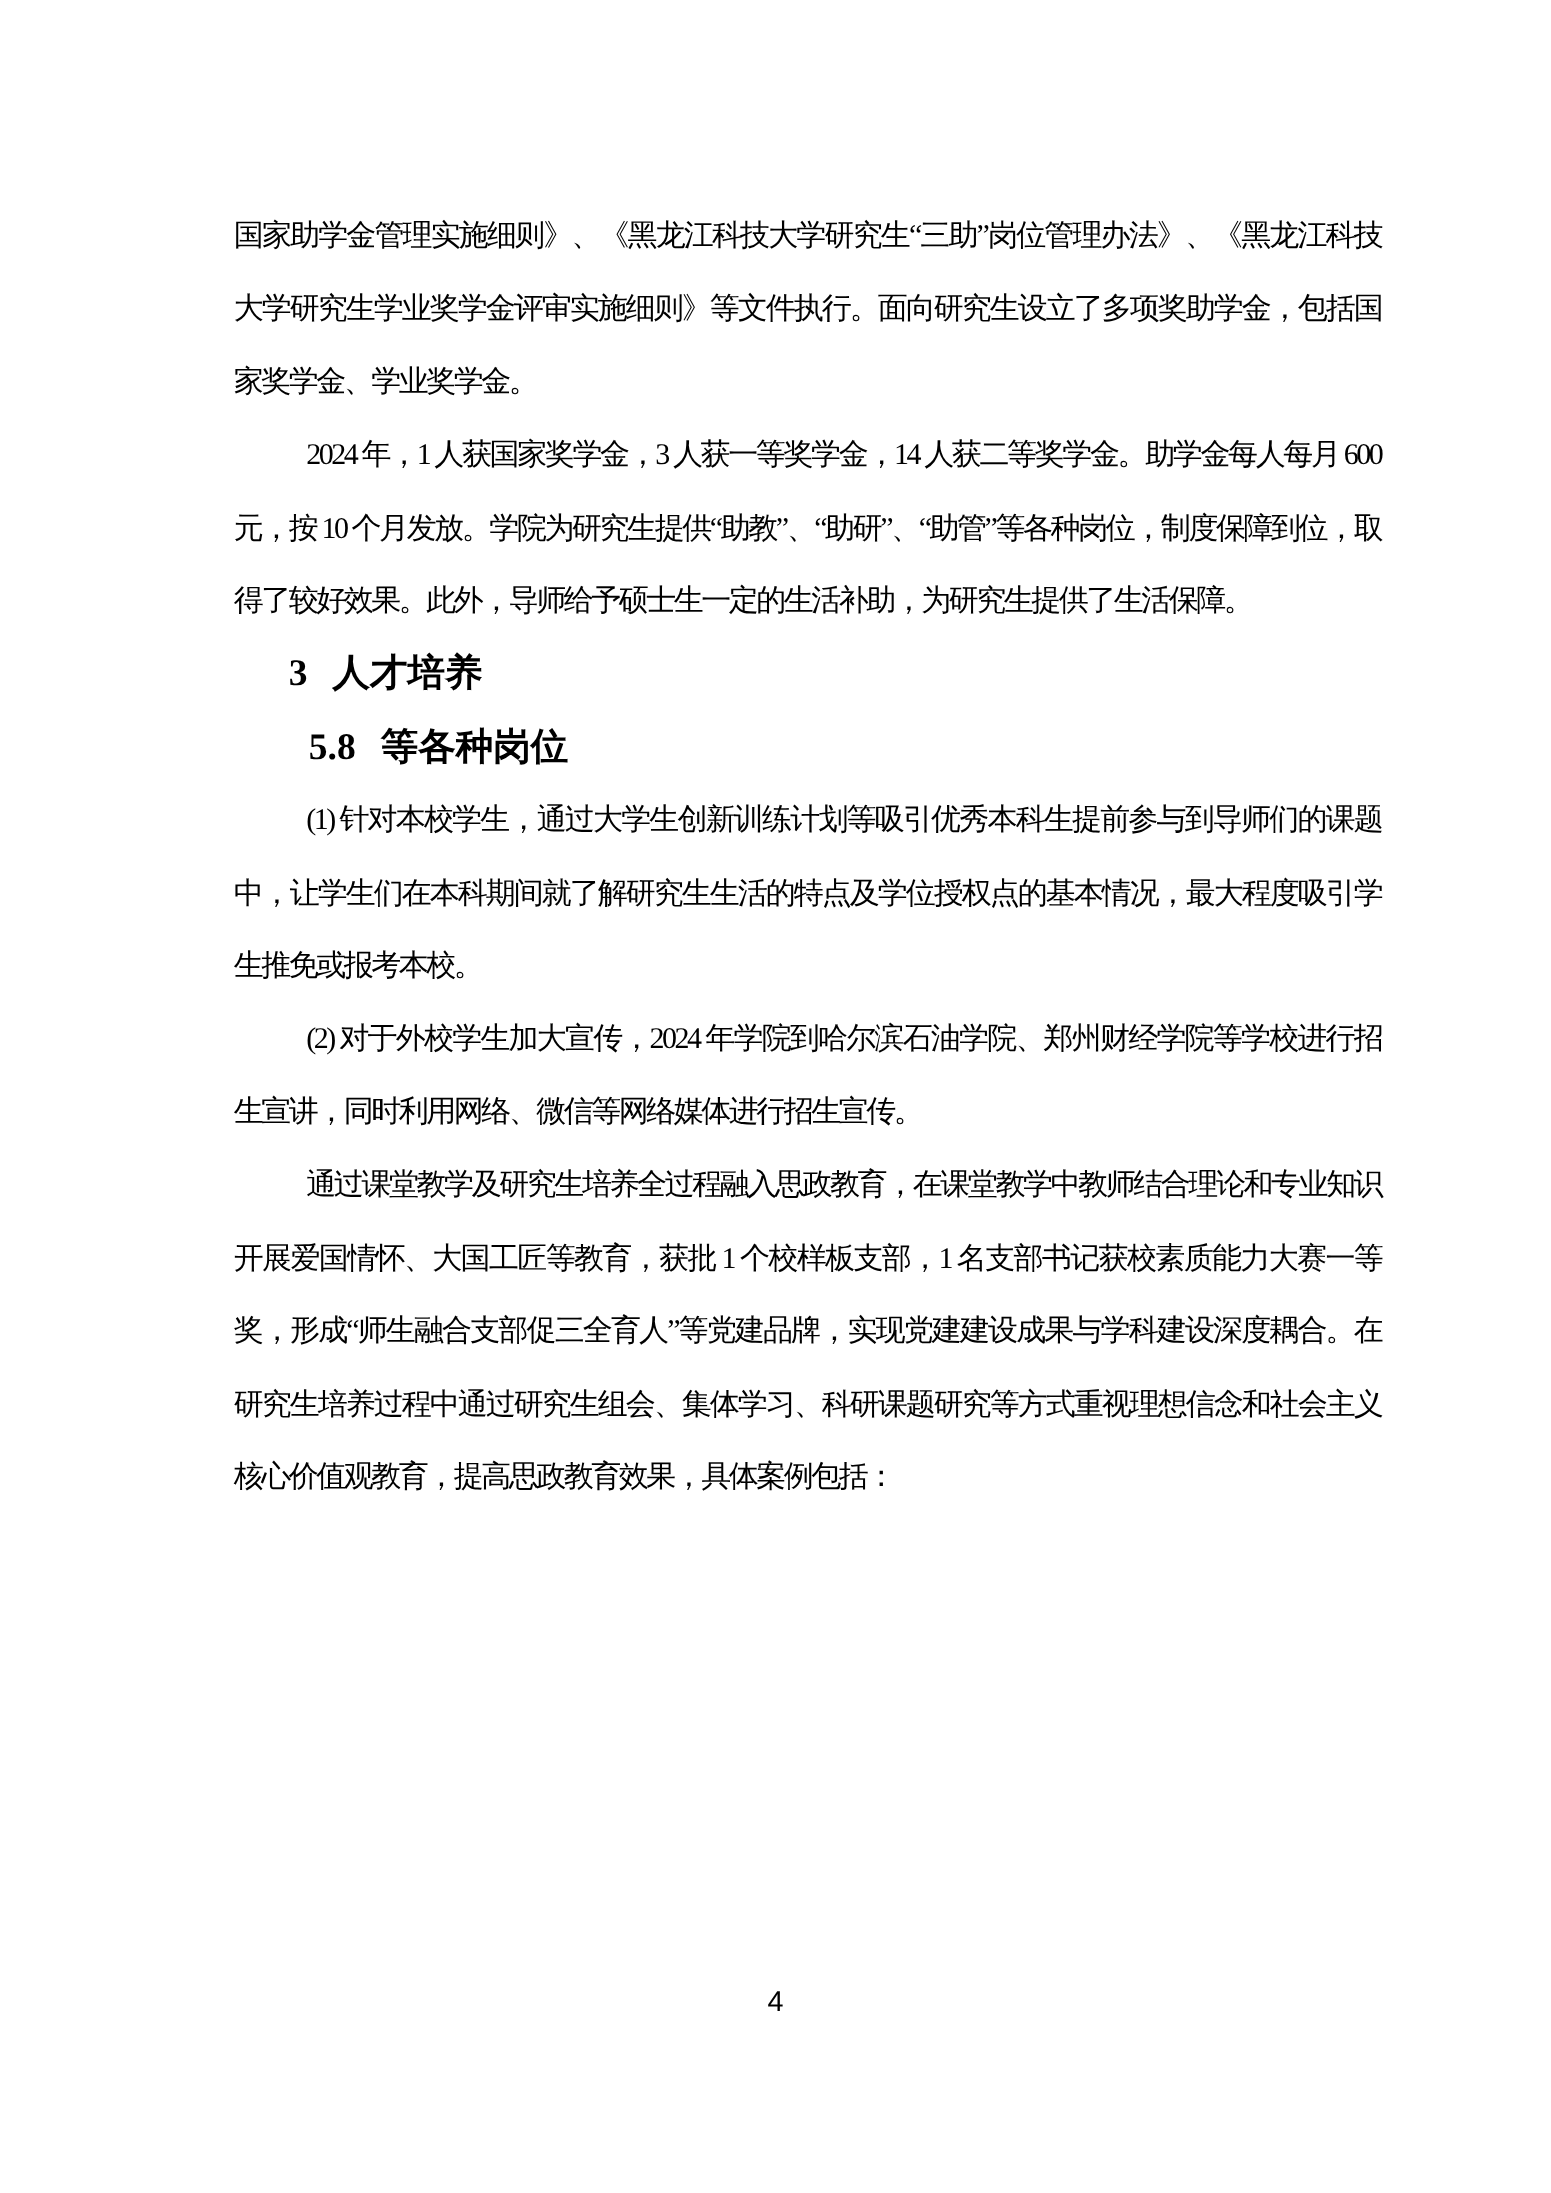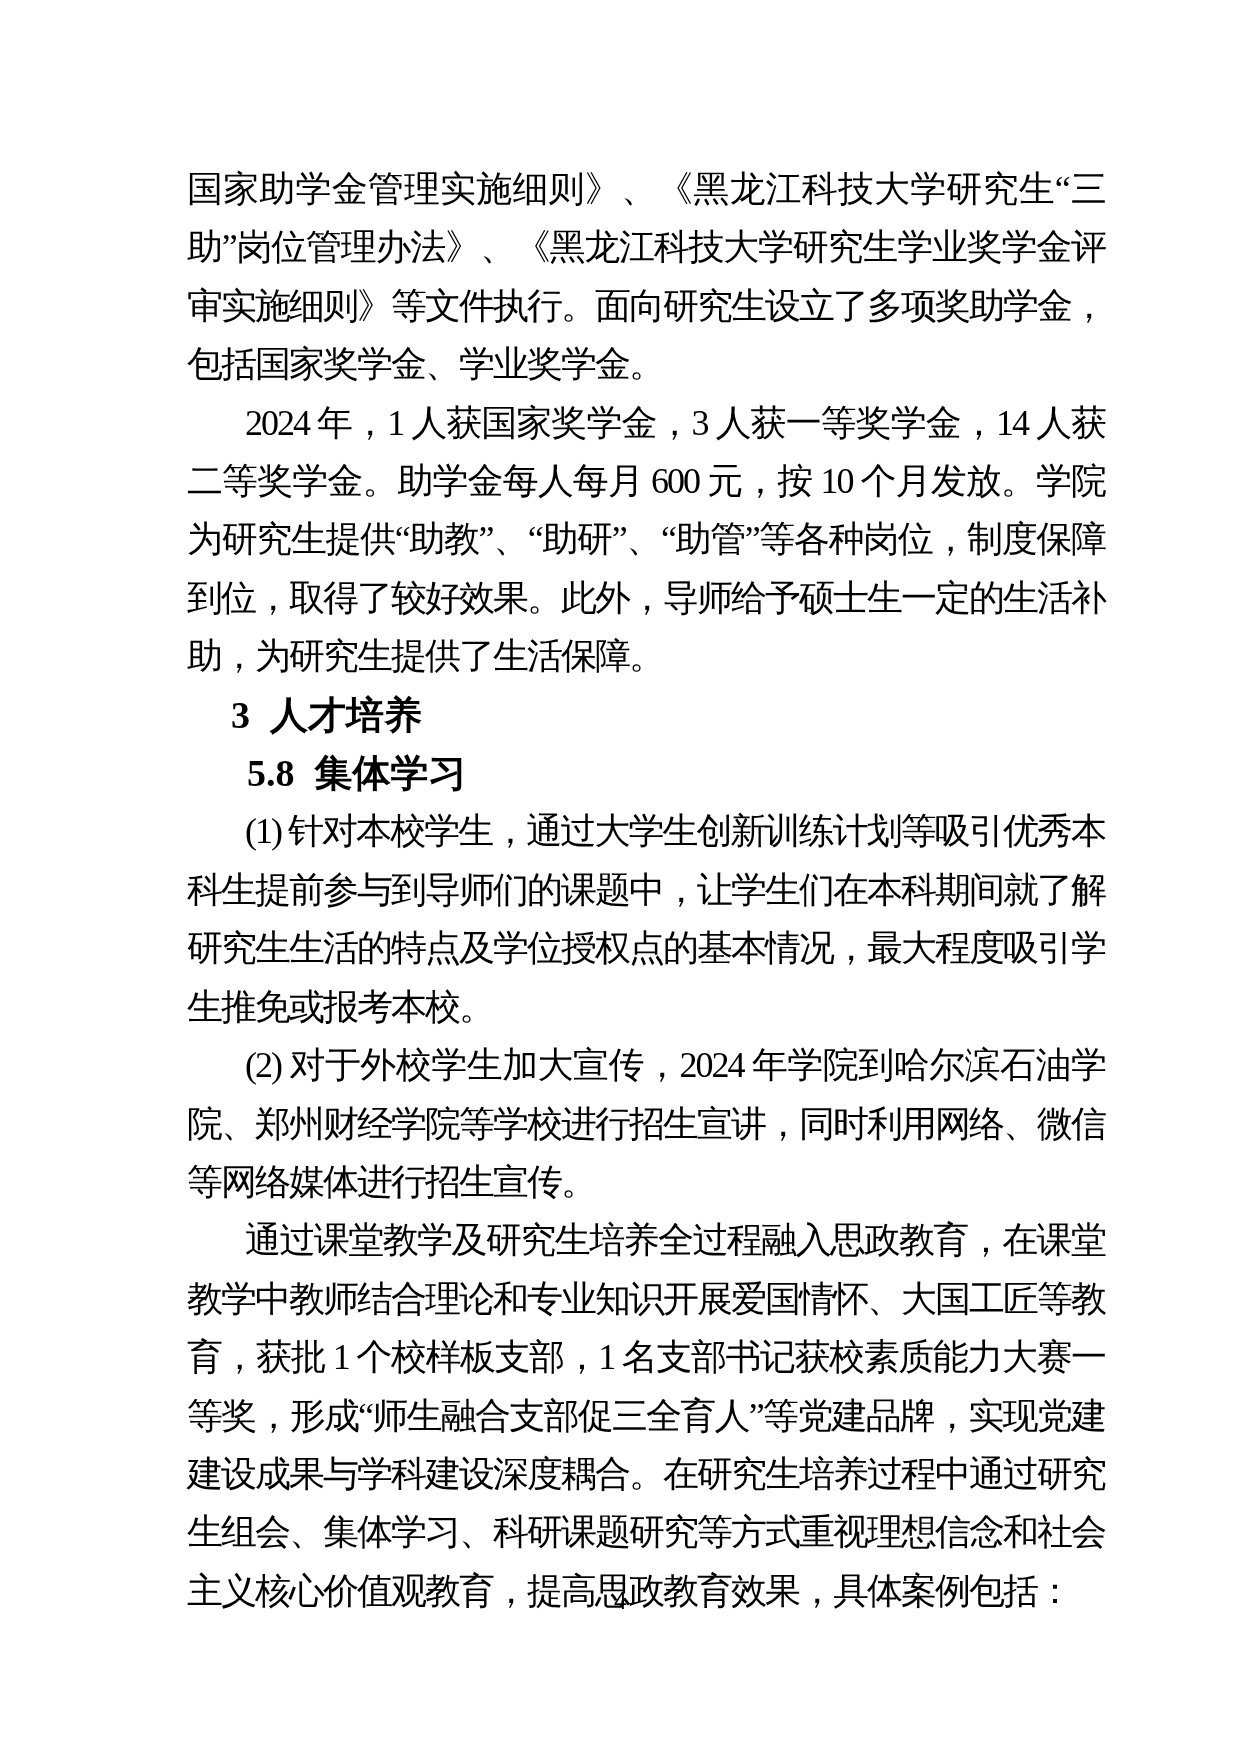--- a/index.html
+++ b/index.html
@@ -13,32 +13,32 @@
     overflow: hidden;
   }
   .content {
     position: absolute;
     left: 187px;
     top: 160px;
     width: 918px;
   }
   .para {
     margin: 0;
-    font-size: 36px;
+    font-size: 24px;
     line-height: 58.4px;
     letter-spacing: -2px;
     text-align: justify;
     text-align-last: left;
     text-indent: 58px;
     word-break: break-all;
   }
   .para.no-indent { text-indent: 0; }
   .heading {
     margin: 0;
-    font-size: 38px;
+    font-size: 30px;
     line-height: 58.4px;
     font-weight: bold;
     letter-spacing: 0;
   }
   .heading.level1 { padding-left: 44px; }
   .heading.level2 { padding-left: 60px; }
   .hnum {
     font-family: "Liberation Serif", serif;
     margin-right: 20px;
   }
@@ -64,21 +64,21 @@
 
     <p class="para no-indent">国家助学金管理实施细则》、《黑龙江科技大学研究生“三助”岗位管理办法》、《黑龙江科技大学研究生学业奖学金评审实施细则》等文件执行。面向研究生设立了多项奖助学金，包括国家奖学金、学业奖学金。</p>
 
     <p class="para">2024 年，1 人获国家奖学金，3 人获一等奖学金，14 人获二等奖学金。助学金每人每月 600 元，按 10 个月发放。学院为研究生提供“助教”、“助研”、“助管”等各种岗位，制度保障到位，取得了较好效果。此外，导师给予硕士生一定的生活补助，为研究生提供了生活保障。</p>
 
     <h2 class="heading level1">
       <span class="hnum">3</span><span class="htitle">人才培养</span>
     </h2>
 
     <h3 class="heading level2">
-      <span class="hnum">5.8</span><span class="htitle">集体学习</span>
+      <span class="hnum">5.8</span><span class="htitle">等各种岗位</span>
     </h3>
 
 
 
     <p class="para">(1) 针对本校学生，通过大学生创新训练计划等吸引优秀本科生提前参与到导师们的课题中，让学生们在本科期间就了解研究生生活的特点及学位授权点的基本情况，最大程度吸引学生推免或报考本校。</p>
 
     <p class="para">(2) 对于外校学生加大宣传，2024 年学院到哈尔滨石油学院、郑州财经学院等学校进行招生宣讲，同时利用网络、微信等网络媒体进行招生宣传。</p>
 
 
     <p class="para">通过课堂教学及研究生培养全过程融入思政教育，在课堂教学中教师结合理论和专业知识开展爱国情怀、大国工匠等教育，获批 1 个校样板支部，1 名支部书记获校素质能力大赛一等奖，形成“师生融合支部促三全育人”等党建品牌，实现党建建设成果与学科建设深度耦合。在研究生培养过程中通过研究生组会、集体学习、科研课题研究等方式重视理想信念和社会主义核心价值观教育，提高思政教育效果，具体案例包括：</p>

